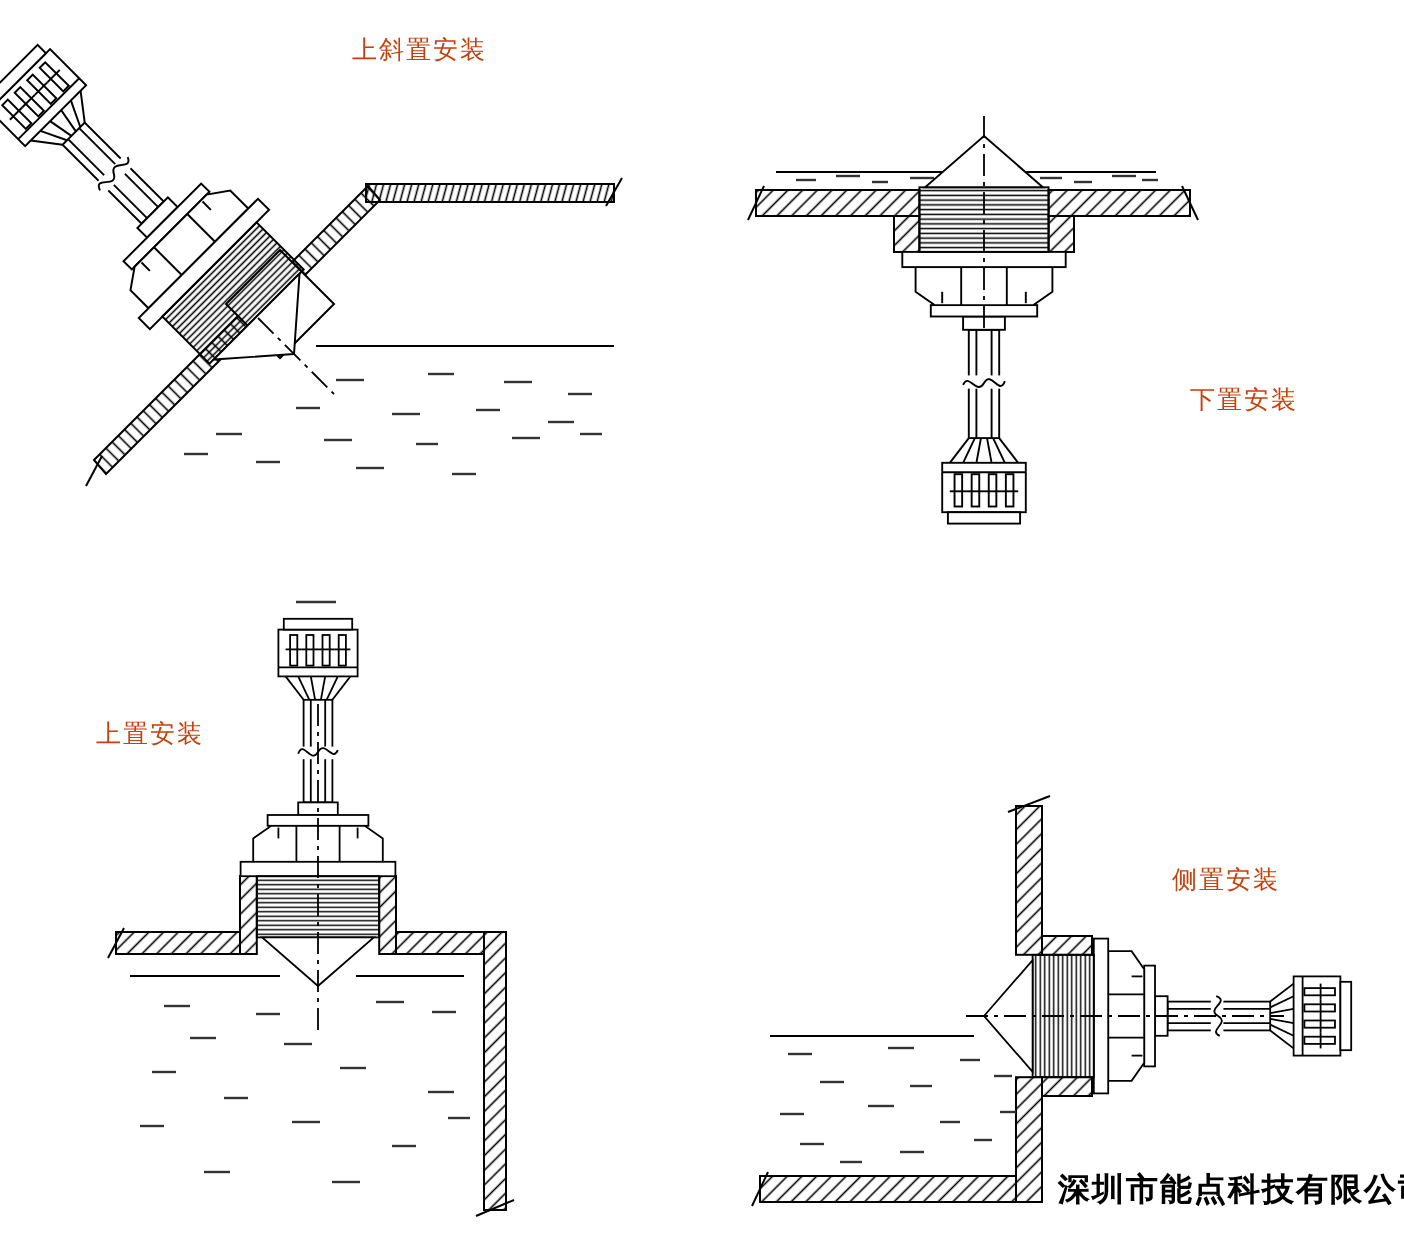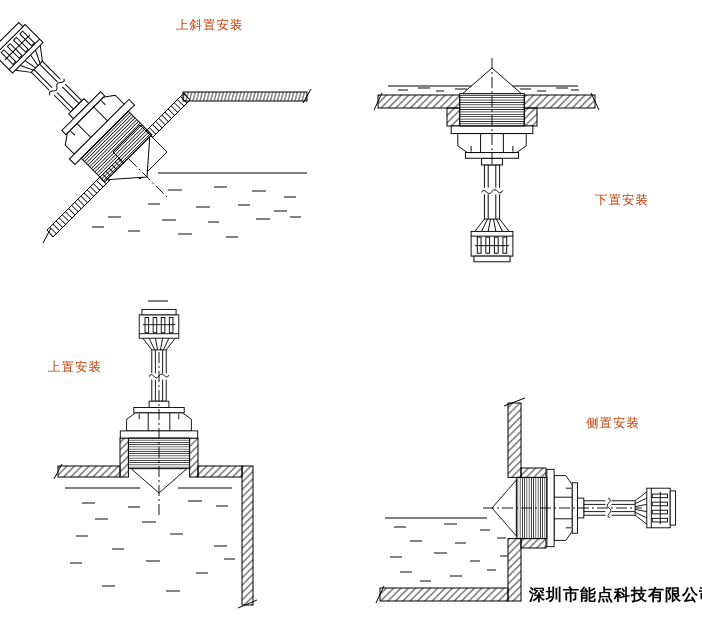--- a/index.html
+++ b/index.html
@@ -180,15 +180,15 @@
           <line x1="487" y1="570" x2="496" y2="570" stroke="#333333" stroke-width="1.2"></line>
           <line x1="420" y1="581" x2="431" y2="581" stroke="#333333" stroke-width="1.2"></line>
         </g>
       <line x1="483" y1="508" x2="642" y2="508" stroke-dasharray="11 3 2 3" stroke-width="0.9"></line>
     </g>
   </svg>
 
   <div class="lbl" style="left:176px;top:17px;">上斜置安装</div>
   <div class="lbl" style="left:551px;top:192px;margin-left:44px;">下置安装</div>
   <div class="lbl" style="left:36px;top:359px;margin-left:12px;">上置安装</div>
-  <div class="lbl" style="left:586px;top:415px;">侧置安装</div>
+  <div class="lbl" style="left:586px;top:432px;">侧置安装</div>
   <div class="company" style="left:529px;top:585px;">深圳市能点科技有限公司</div>
 </div>
 
 </body></html>

